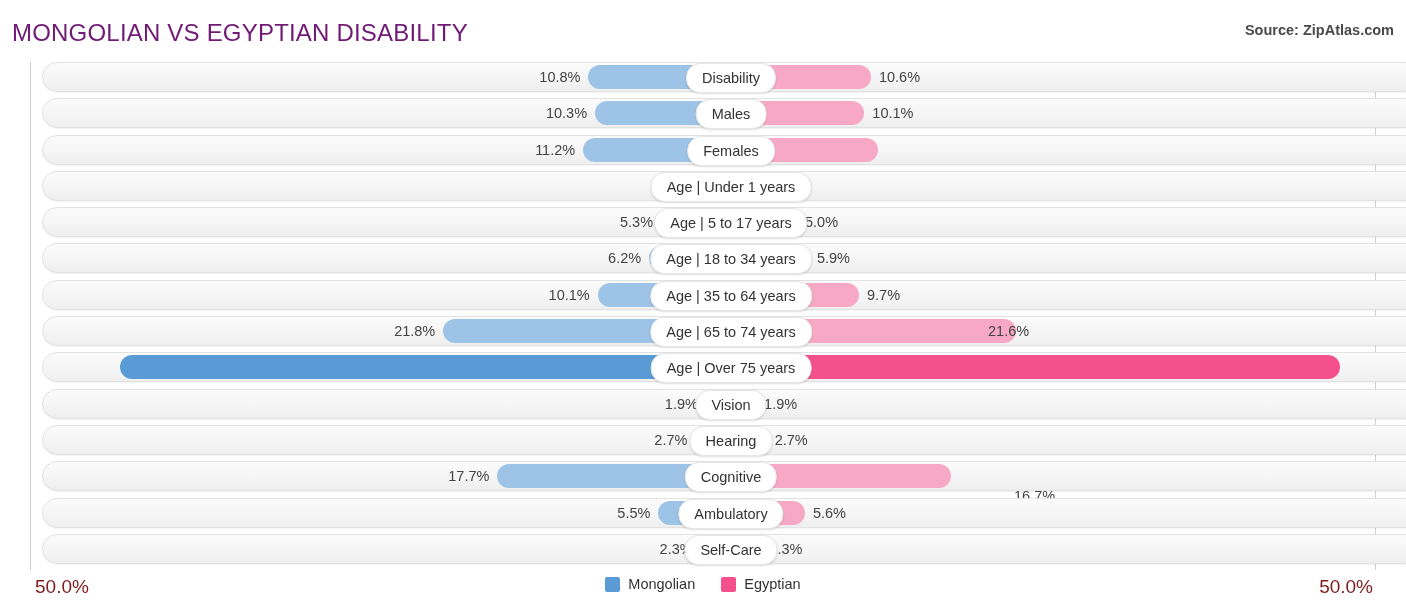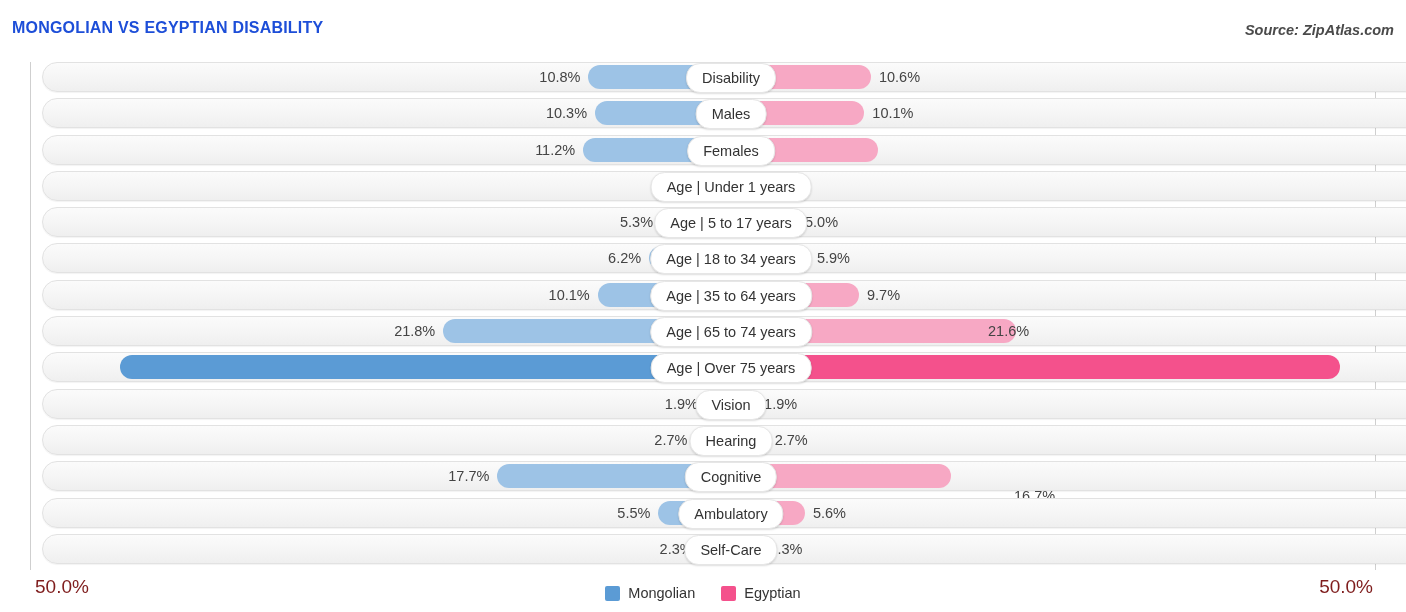--- a/index.html
+++ b/index.html
@@ -21,32 +21,31 @@
   .header {
     position: absolute;
     left: 0; top: 0;
     width: 1406px;
     height: 62px;
   }
   .chart-title {
     position: absolute;
     left: 12px;
     top: 19px;
-    font-size: 16px;
+    font-size: 24px;
     letter-spacing: .2px;
-    color: #1d4ed8;
-    font-weight: 700;
+    color: #701a75;
+    font-weight: 400;
     white-space: nowrap;
   }
   .chart-source {
     position: absolute;
     right: 12px;
     top: 22px;
     font-size: 14.5px;
-    font-style: italic;
     font-weight: bold;
     color: #4a4a4a;
     white-space: nowrap;
   }
 
   
   .plot {
     position: absolute;
     left: 0;
     top: 62px;
@@ -169,21 +168,20 @@
 
   .legend {
     position: absolute;
     left: 0;
     top: 6px;
     width: 1406px;
     display: flex;
     justify-content: center;
     align-items: center;
     gap: 26px;
-    margin-top: 9px;
   }
   .legend-item {
     display: flex;
     align-items: center;
     gap: 8px;
     font-size: 14.5px;
     color: #333;
   }
   .swatch {
     width: 15px;

